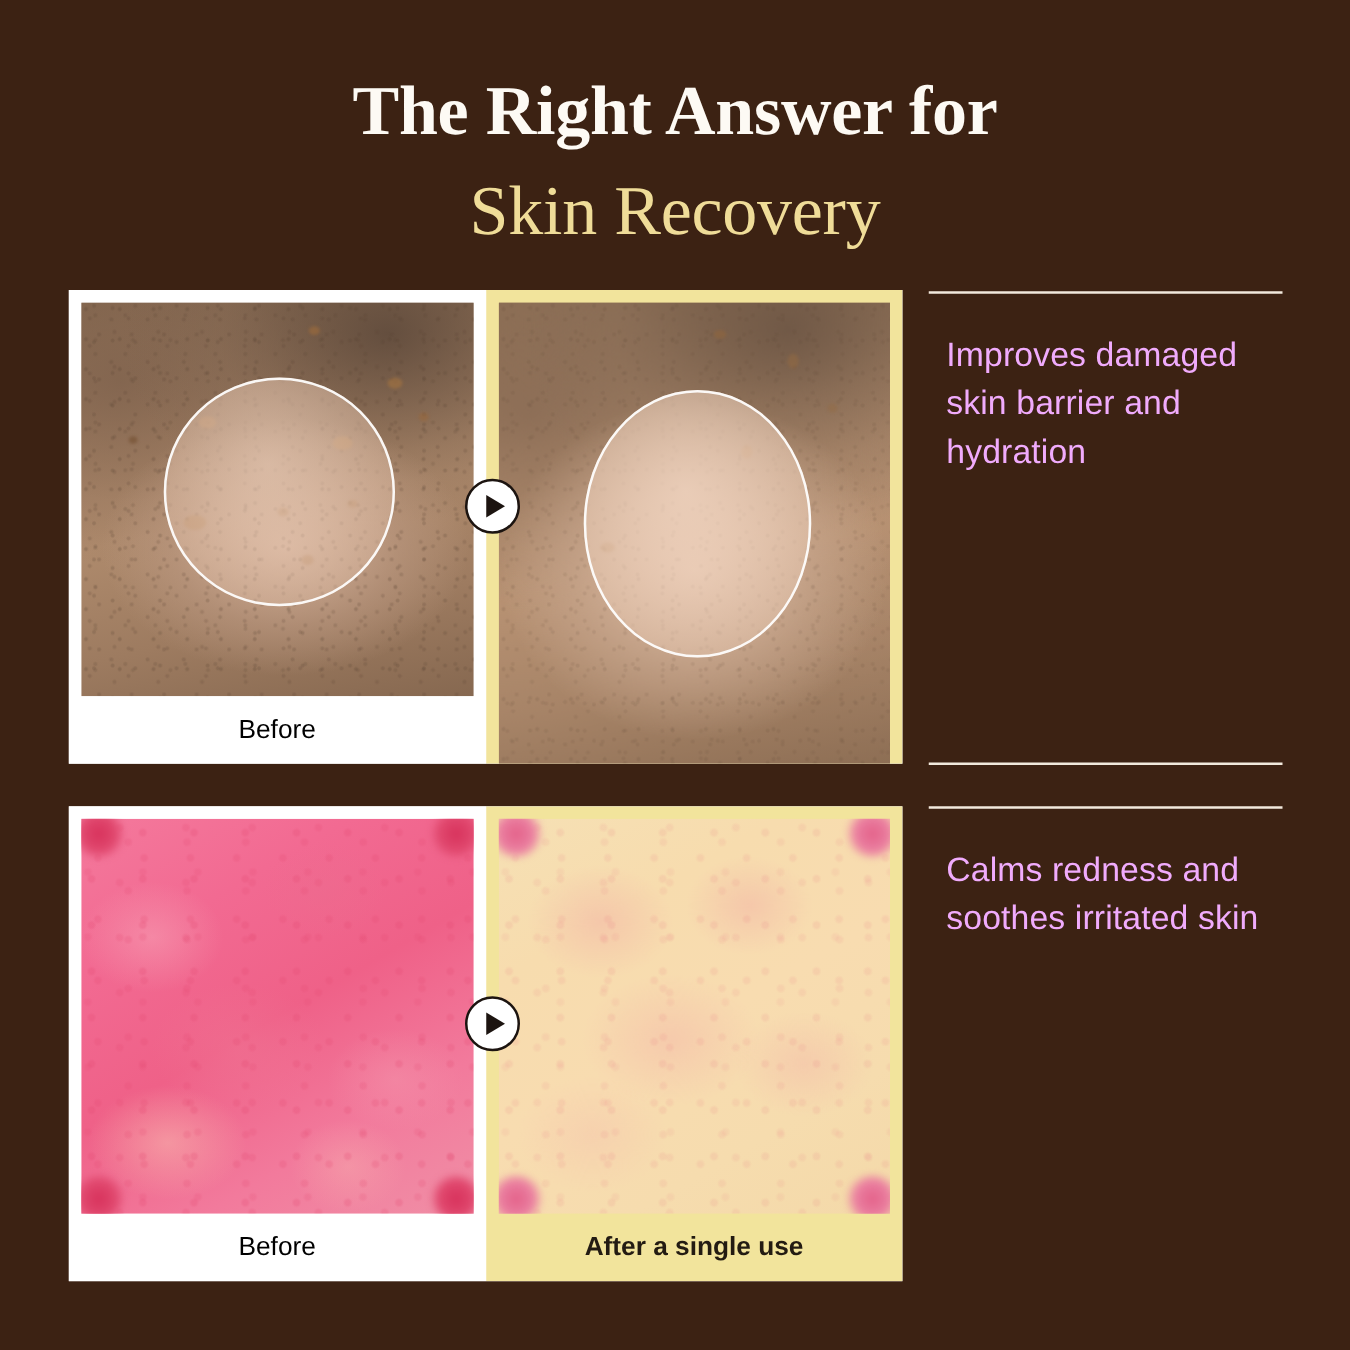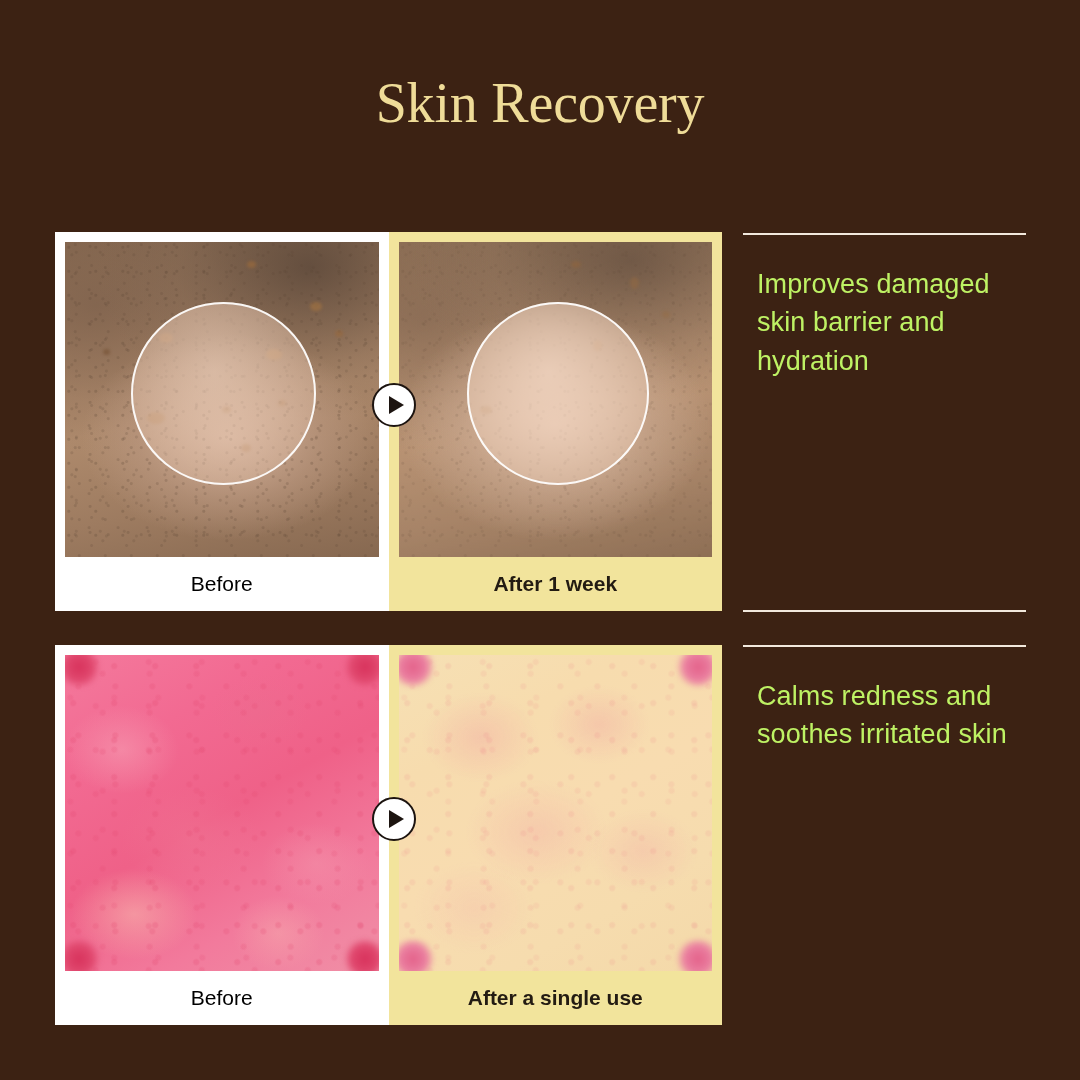--- a/index.html
+++ b/index.html
@@ -245,21 +245,21 @@
     height: calc(100% - 4px);
     display: flex;
     flex-direction: column;
     justify-content: space-between;
     padding: 30px 0 14px 14px;
   }
 
   .benefit-text {
     font-size: 27px;
     line-height: 1.42;
-    color: #bef264;
+    color: #f0abfc;
     font-weight: normal;
     letter-spacing: 0.1px;
     max-width: 255px;
   }
 
   .benefit-stat {
     text-align: right;
     color: #faf4ea;
     white-space: nowrap;
     padding-right: 4px;
@@ -273,20 +273,21 @@
   .stat-pct {
     font-size: 44px;
     font-weight: bold;
     letter-spacing: -1px;
   }
 </style>
 </head>
 <body>
 
 <div class="headline">
+  <span class="headline-line1">The Right Answer for</span>
   <span class="headline-line2">Skin Recovery</span>
 </div>
 
 <div class="card" id="card-1">
   <div class="card-inner">
 
     <div class="panel panel-before">
       <div class="photo">
         <div class="skin-macro skin-before-bg"></div>
         <div class="skin-texture"></div>
@@ -311,21 +312,20 @@
         <div class="skin-macro skin-after-bg"></div>
         <div class="skin-texture soft"></div>
         <div class="spot" style="left:55%;top:6%;width:10px;height:7px;background:rgba(142,100,62,0.62);"></div>
         <div class="spot" style="left:74%;top:11%;width:9px;height:12px;background:rgba(148,106,66,0.52);"></div>
         <div class="spot" style="left:84%;top:22%;width:8px;height:7px;background:rgba(148,106,66,0.44);"></div>
         <div class="spot" style="left:62%;top:31%;width:9px;height:11px;background:rgba(176,128,84,0.52);"></div>
         <div class="spot" style="left:26%;top:52%;width:12px;height:8px;background:rgba(176,128,84,0.45);"></div>
         <div class="ring-inner-after" style="left:22%;top:19%;width:58%;height:58%;"></div>
         <div class="ring" style="left:22%;top:19%;width:58%;height:58%;"></div>
       </div>
-      <div class="caption caption-after">After 1 week</div>
     </div>
 
   </div>
 </div>
 
 <div class="play-button" id="play-1">
   <div class="play-triangle"></div>
 </div>
 
 <div class="card" id="card-2">

